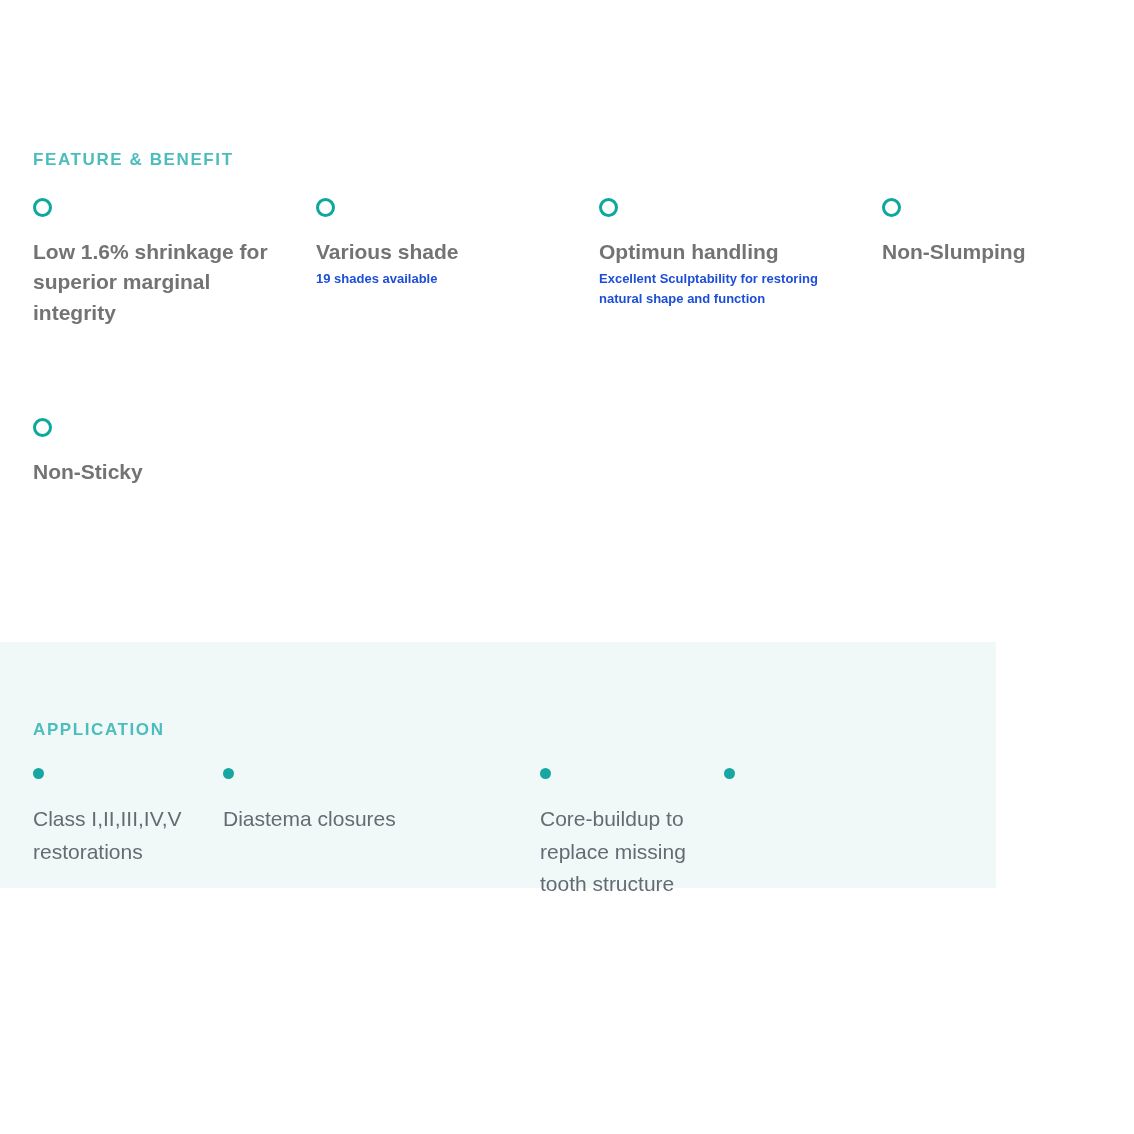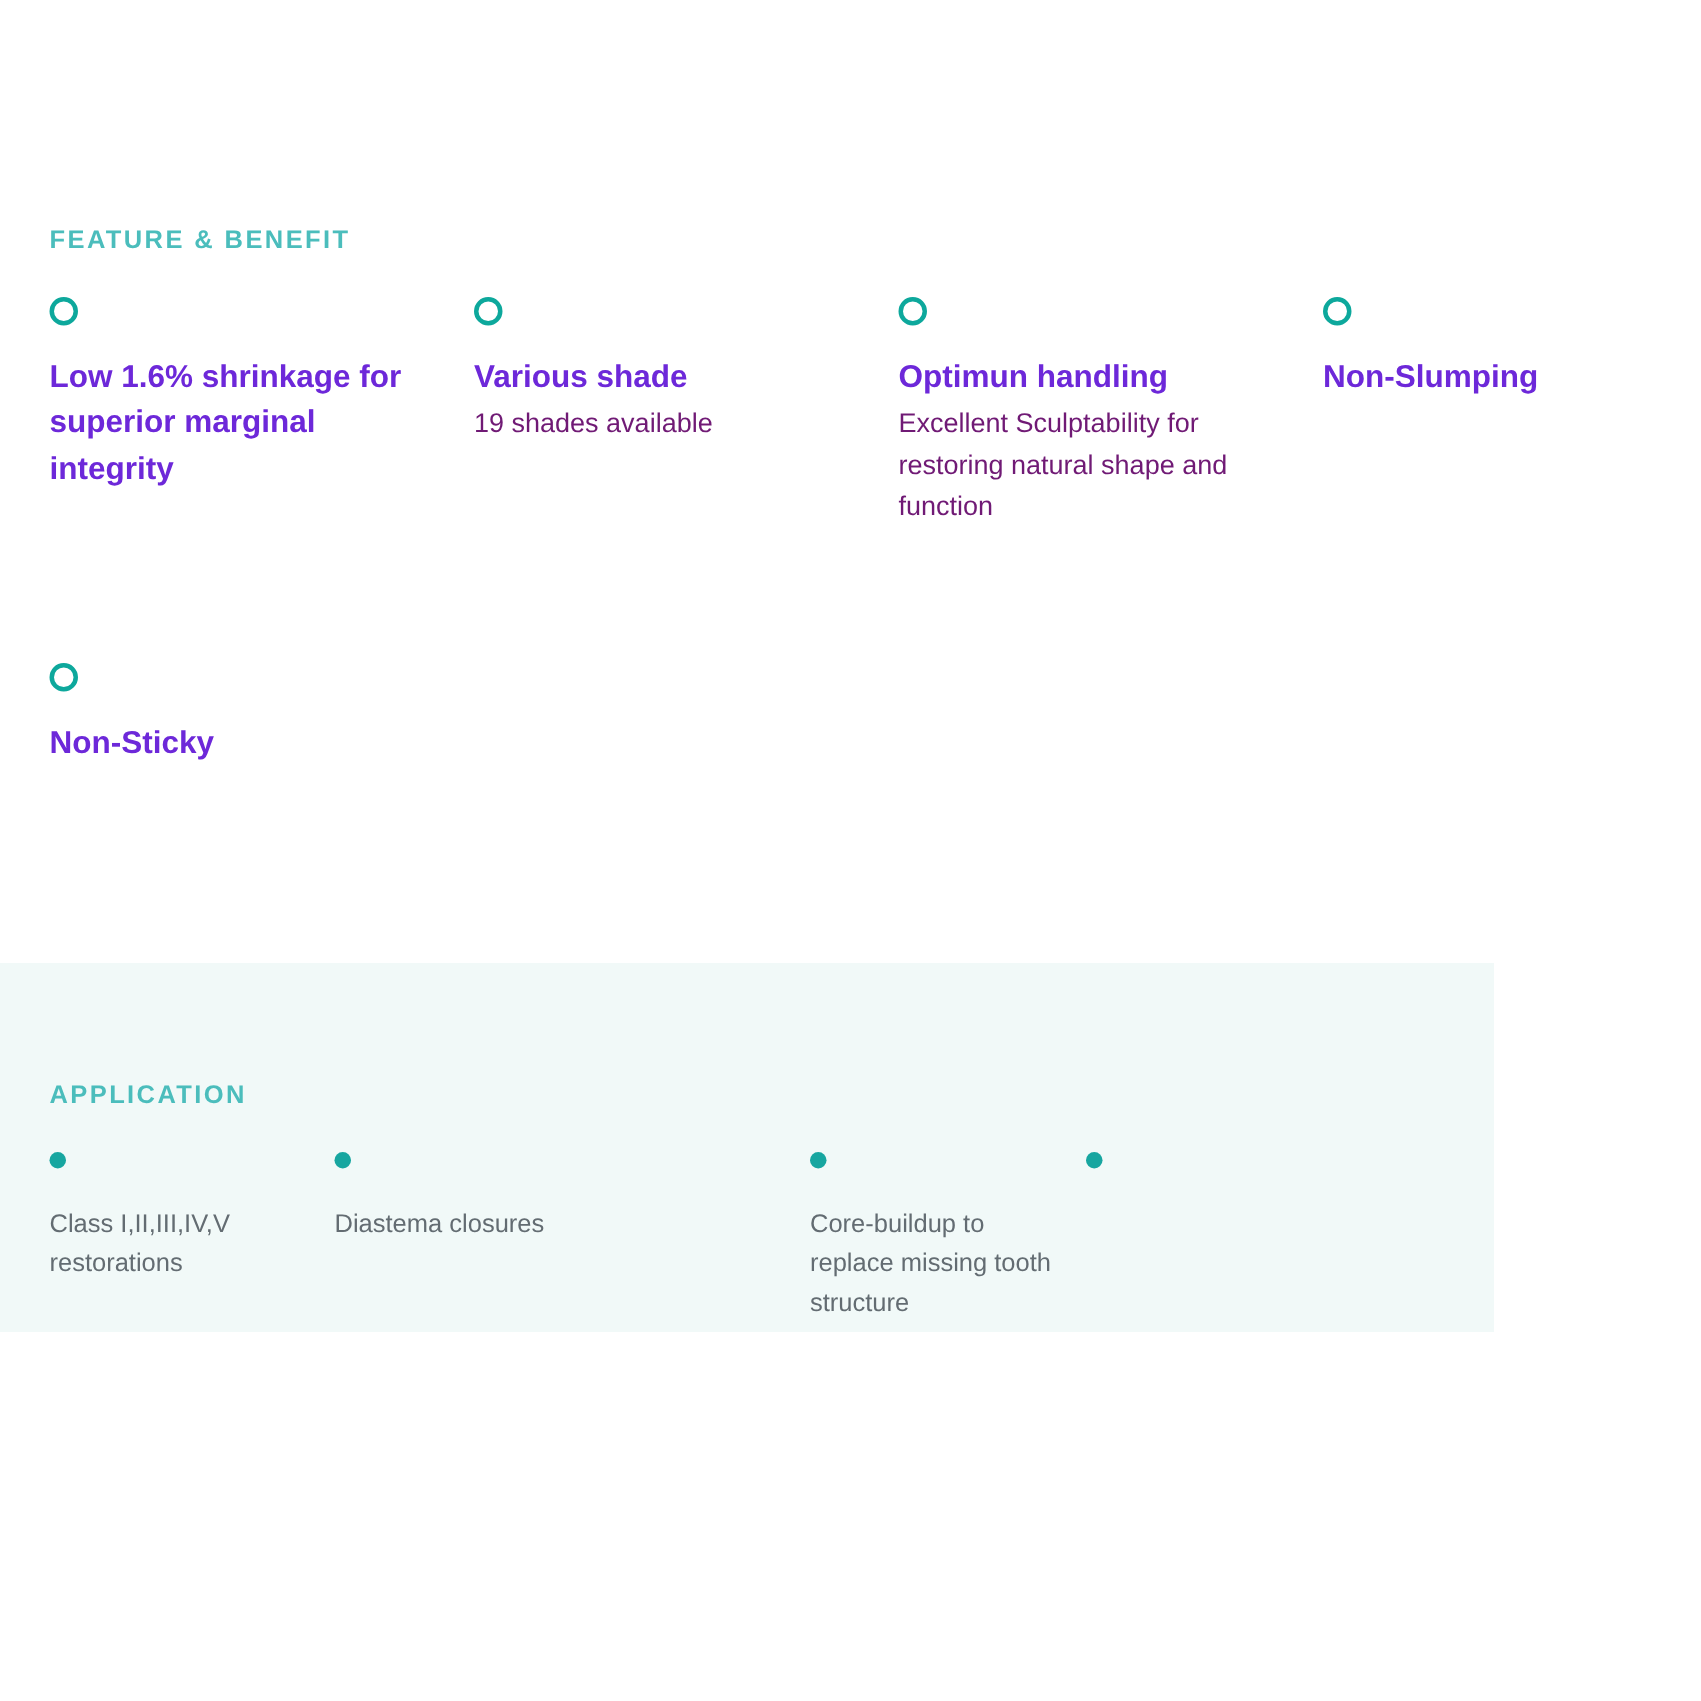--- a/index.html
+++ b/index.html
@@ -69,29 +69,29 @@
     border: 3px solid #0DA89C;
     border-radius: 50%;
     box-sizing: border-box;
     margin-bottom: 20px;
   }
 
   .feature-title {
     font-size: 21px;
     font-weight: bold;
     line-height: 1.45;
-    color: #6d28d9;
+    color: #737373;
     margin: 0;
   }
 
   .feature-sub {
-    font-size: 18px;
-    font-weight: normal;
+    font-size: 13px;
+    font-weight: bold;
     line-height: 1.52;
-    color: #701a75;
+    color: #1d4ed8;
     margin: 2px 0 0 0;
   }
 
   
   .application-section {
     position: absolute;
     left: 0;
     top: 642px;
     width: 996px;
     height: 246px;
@@ -120,21 +120,21 @@
   .dot-icon {
     display: block;
     width: 11px;
     height: 11px;
     background: #17A6A0;
     border-radius: 50%;
     margin-bottom: 24px;
   }
 
   .application-text {
-    font-size: 17px;
+    font-size: 21px;
     line-height: 1.55;
     color: #636c72;
     margin: 0;
   }
 </style>
 </head>
 <body>
 
 <div class="page">
 

